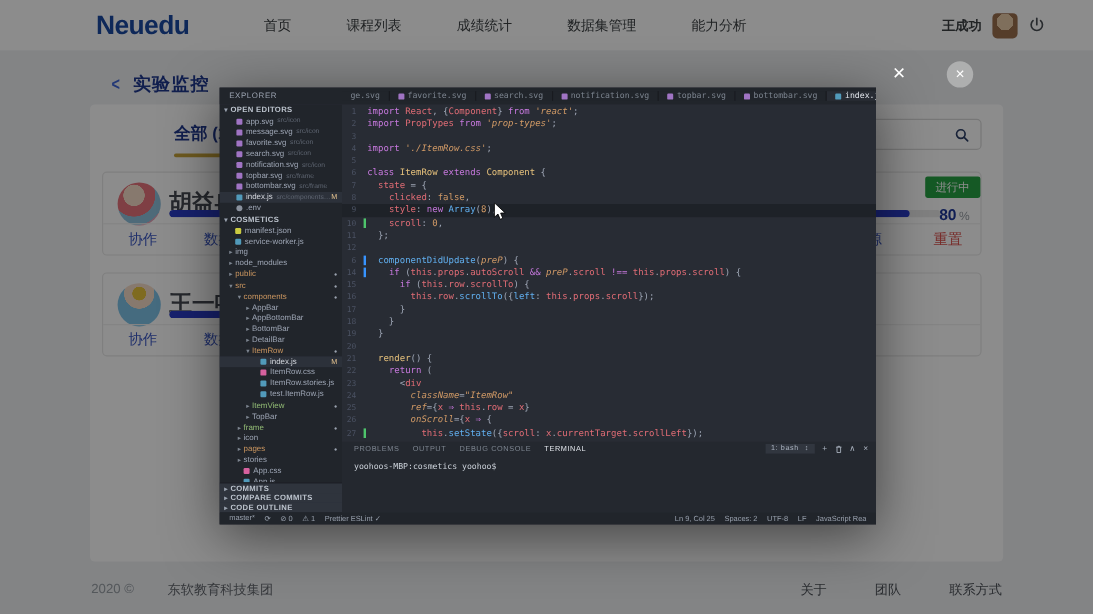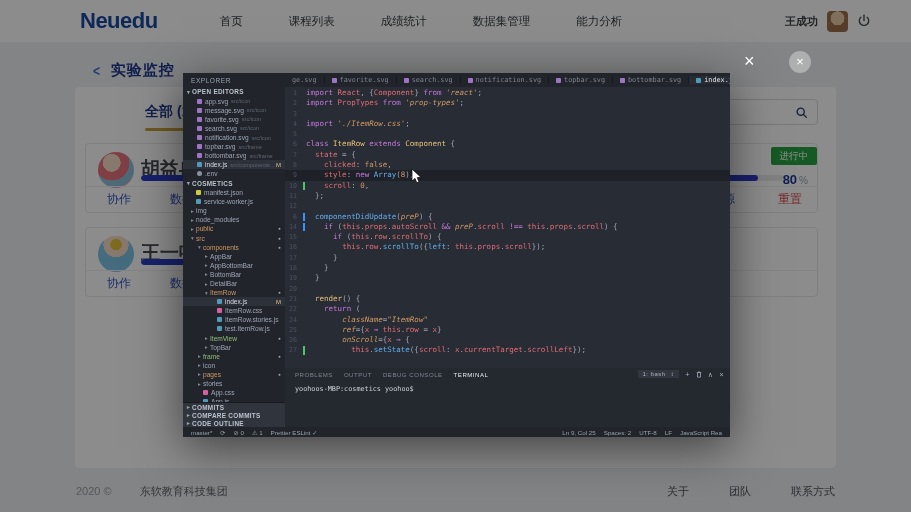--- a/index.html
+++ b/index.html
@@ -471,20 +471,21 @@
           <div class="line"><span class="ln">6</span><span class="mk" style="background: rgb(55, 148, 255);"></span><span class="code"><span class="tk-p">  </span><span class="tk-f">componentDidUpdate</span><span class="tk-p">(</span><span class="tk-a">preP</span><span class="tk-p">) {</span></span></div>
           <div class="line"><span class="ln">14</span><span class="mk" style="background: rgb(55, 148, 255);"></span><span class="code"><span class="tk-p">    </span><span class="tk-k">if </span><span class="tk-p">(</span><span class="tk-v">this</span><span class="tk-p">.</span><span class="tk-v">props</span><span class="tk-p">.</span><span class="tk-v">autoScroll</span><span class="tk-k"> &amp;&amp; </span><span class="tk-a">preP</span><span class="tk-p">.</span><span class="tk-v">scroll</span><span class="tk-k"> !== </span><span class="tk-v">this</span><span class="tk-p">.</span><span class="tk-v">props</span><span class="tk-p">.</span><span class="tk-v">scroll</span><span class="tk-p">) {</span></span></div>
           <div class="line"><span class="ln">15</span><span class="code"><span class="tk-p">      </span><span class="tk-k">if </span><span class="tk-p">(</span><span class="tk-v">this</span><span class="tk-p">.</span><span class="tk-v">row</span><span class="tk-p">.</span><span class="tk-v">scrollTo</span><span class="tk-p">) {</span></span></div>
           <div class="line"><span class="ln">16</span><span class="code"><span class="tk-p">        </span><span class="tk-v">this</span><span class="tk-p">.</span><span class="tk-v">row</span><span class="tk-p">.</span><span class="tk-f">scrollTo</span><span class="tk-p">({</span><span class="tk-f">left</span><span class="tk-p">: </span><span class="tk-v">this</span><span class="tk-p">.</span><span class="tk-v">props</span><span class="tk-p">.</span><span class="tk-v">scroll</span><span class="tk-p">});</span></span></div>
           <div class="line"><span class="ln">17</span><span class="code"><span class="tk-p">      }</span></span></div>
           <div class="line"><span class="ln">18</span><span class="code"><span class="tk-p">    }</span></span></div>
           <div class="line"><span class="ln">19</span><span class="code"><span class="tk-p">  }</span></span></div>
           <div class="line"><span class="ln">20</span><span class="code"></span></div>
           <div class="line"><span class="ln">21</span><span class="code"><span class="tk-p">  </span><span class="tk-c">render</span><span class="tk-p">() {</span></span></div>
           <div class="line"><span class="ln">22</span><span class="code"><span class="tk-p">    </span><span class="tk-k">return </span><span class="tk-p">(</span></span></div>
+          <div class="line"><span class="ln">23</span><span class="code"><span class="tk-p">      &lt;</span><span class="tk-v">div</span></span></div>
           <div class="line"><span class="ln">24</span><span class="code"><span class="tk-p">        </span><span class="tk-a">className</span><span class="tk-p">=</span><span class="tk-s">"ItemRow"</span></span></div>
           <div class="line"><span class="ln">25</span><span class="code"><span class="tk-p">        </span><span class="tk-a">ref</span><span class="tk-p">={</span><span class="tk-v">x</span><span class="tk-k"> ⇒ </span><span class="tk-v">this</span><span class="tk-p">.</span><span class="tk-v">row</span><span class="tk-p"> = </span><span class="tk-v">x</span><span class="tk-p">}</span></span></div>
           <div class="line"><span class="ln">26</span><span class="code"><span class="tk-p">        </span><span class="tk-a">onScroll</span><span class="tk-p">={</span><span class="tk-v">x</span><span class="tk-k"> ⇒ </span><span class="tk-p">{</span></span></div>
           <div class="line"><span class="ln">27</span><span class="mk" style="background: rgb(78, 197, 108);"></span><span class="code"><span class="tk-p">          </span><span class="tk-v">this</span><span class="tk-p">.</span><span class="tk-f">setState</span><span class="tk-p">({</span><span class="tk-v">scroll</span><span class="tk-p">: </span><span class="tk-v">x</span><span class="tk-p">.</span><span class="tk-v">currentTarget</span><span class="tk-p">.</span><span class="tk-v">scrollLeft</span><span class="tk-p">});</span></span></div>
         </div>
       <div class="vs-panel">
         <div class="ptabs" id="p-tabs">
           <span class="ptab">PROBLEMS</span>
             <span class="ptab">OUTPUT</span>
             <span class="ptab">DEBUG CONSOLE</span>

